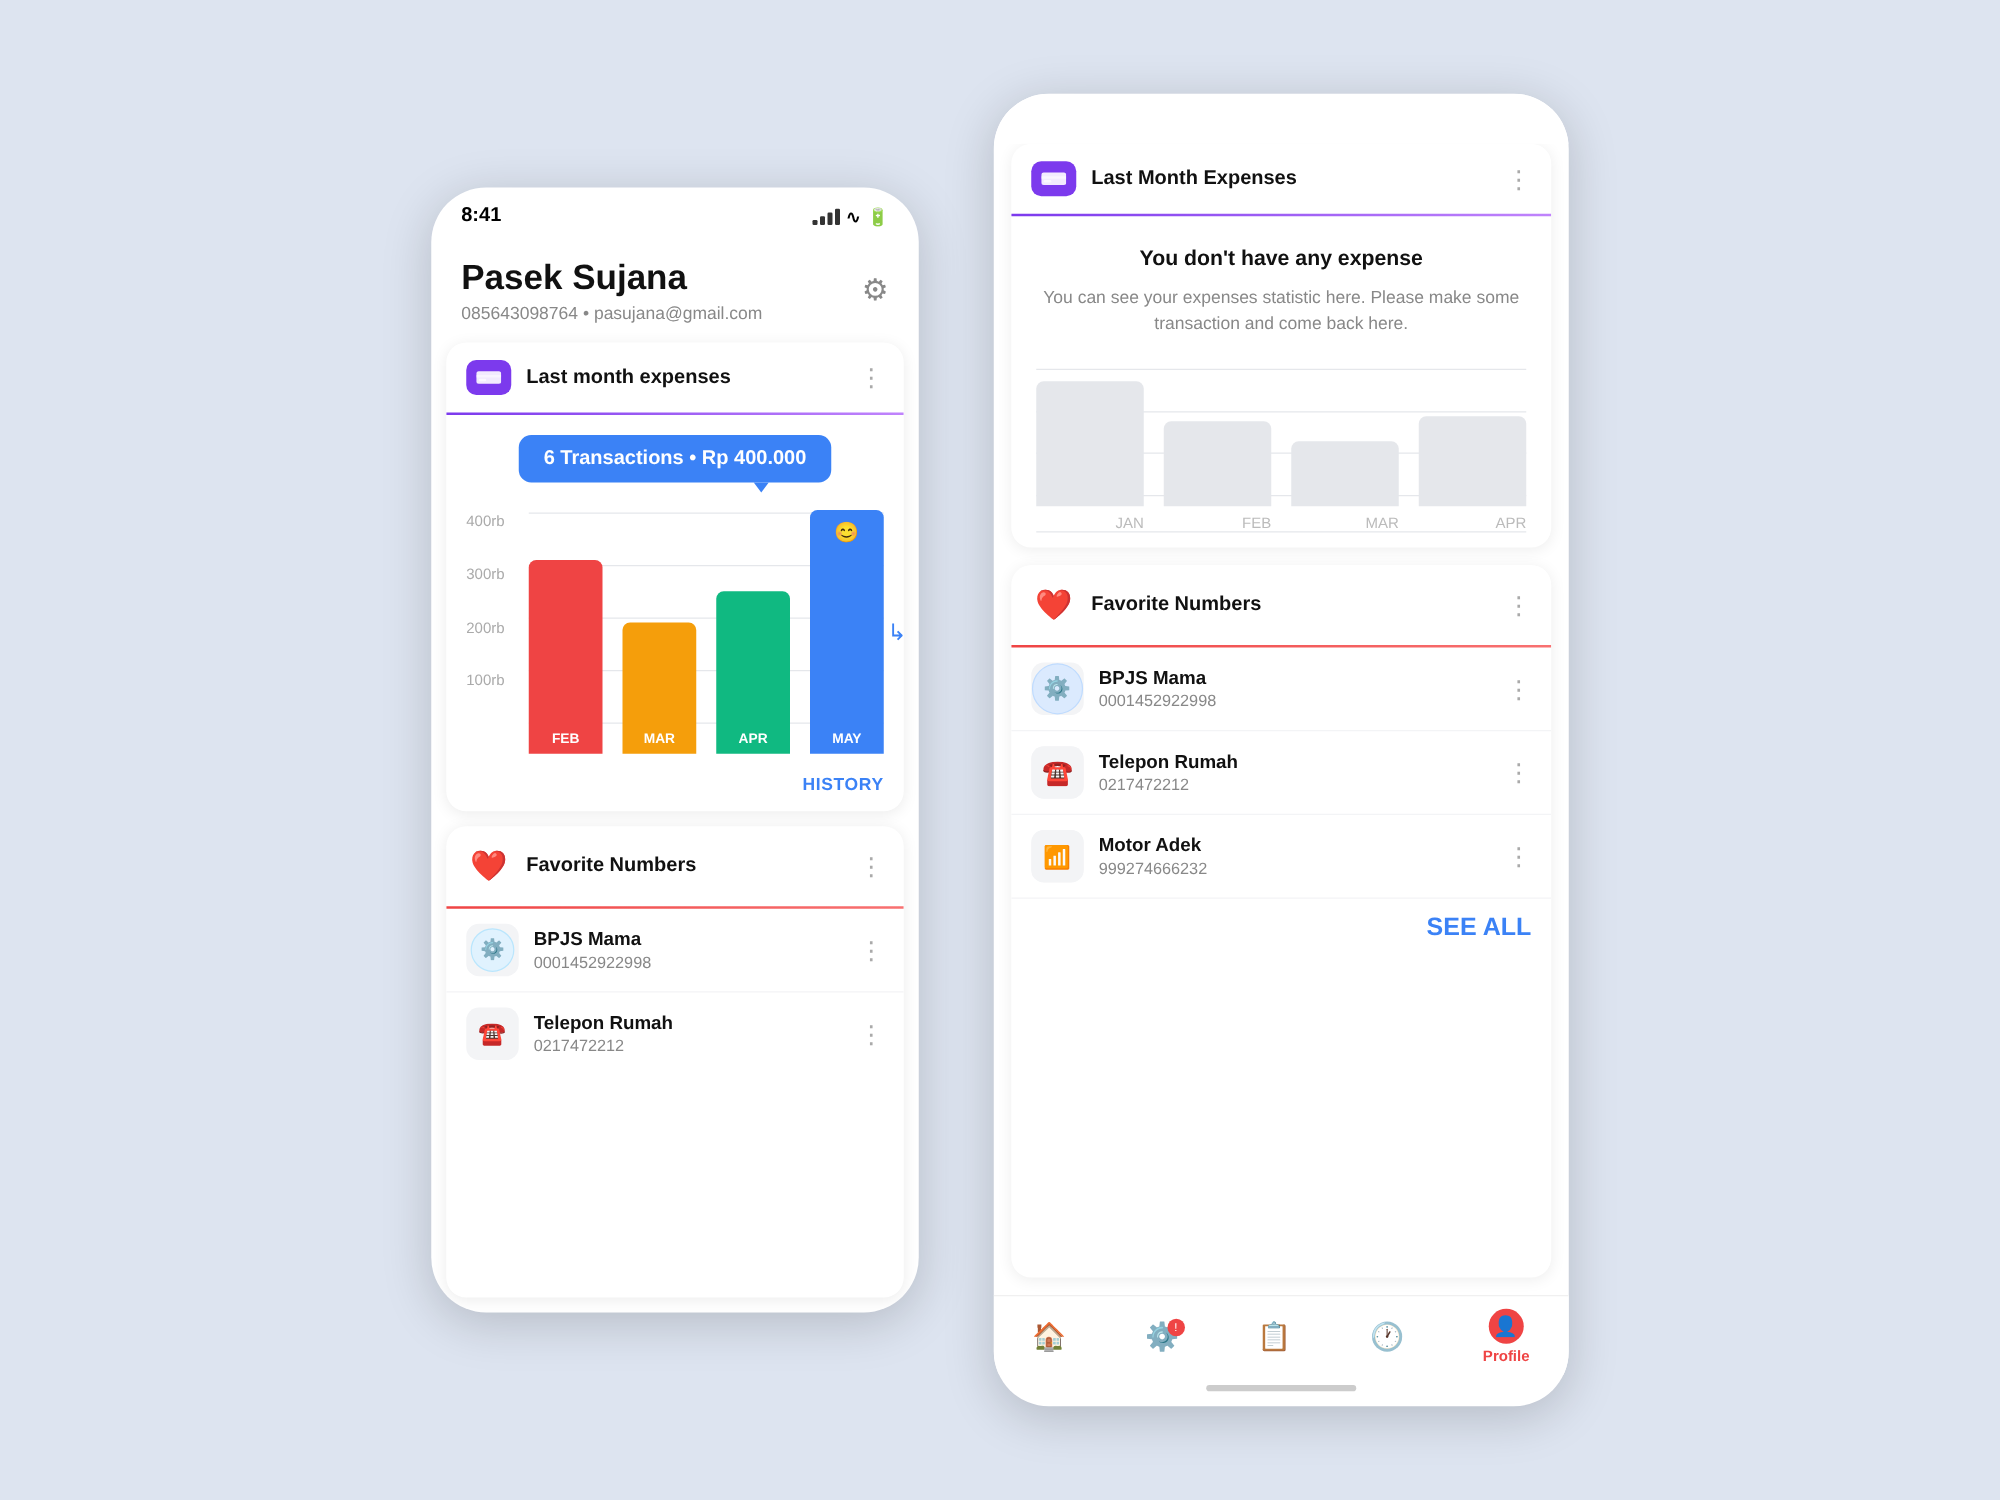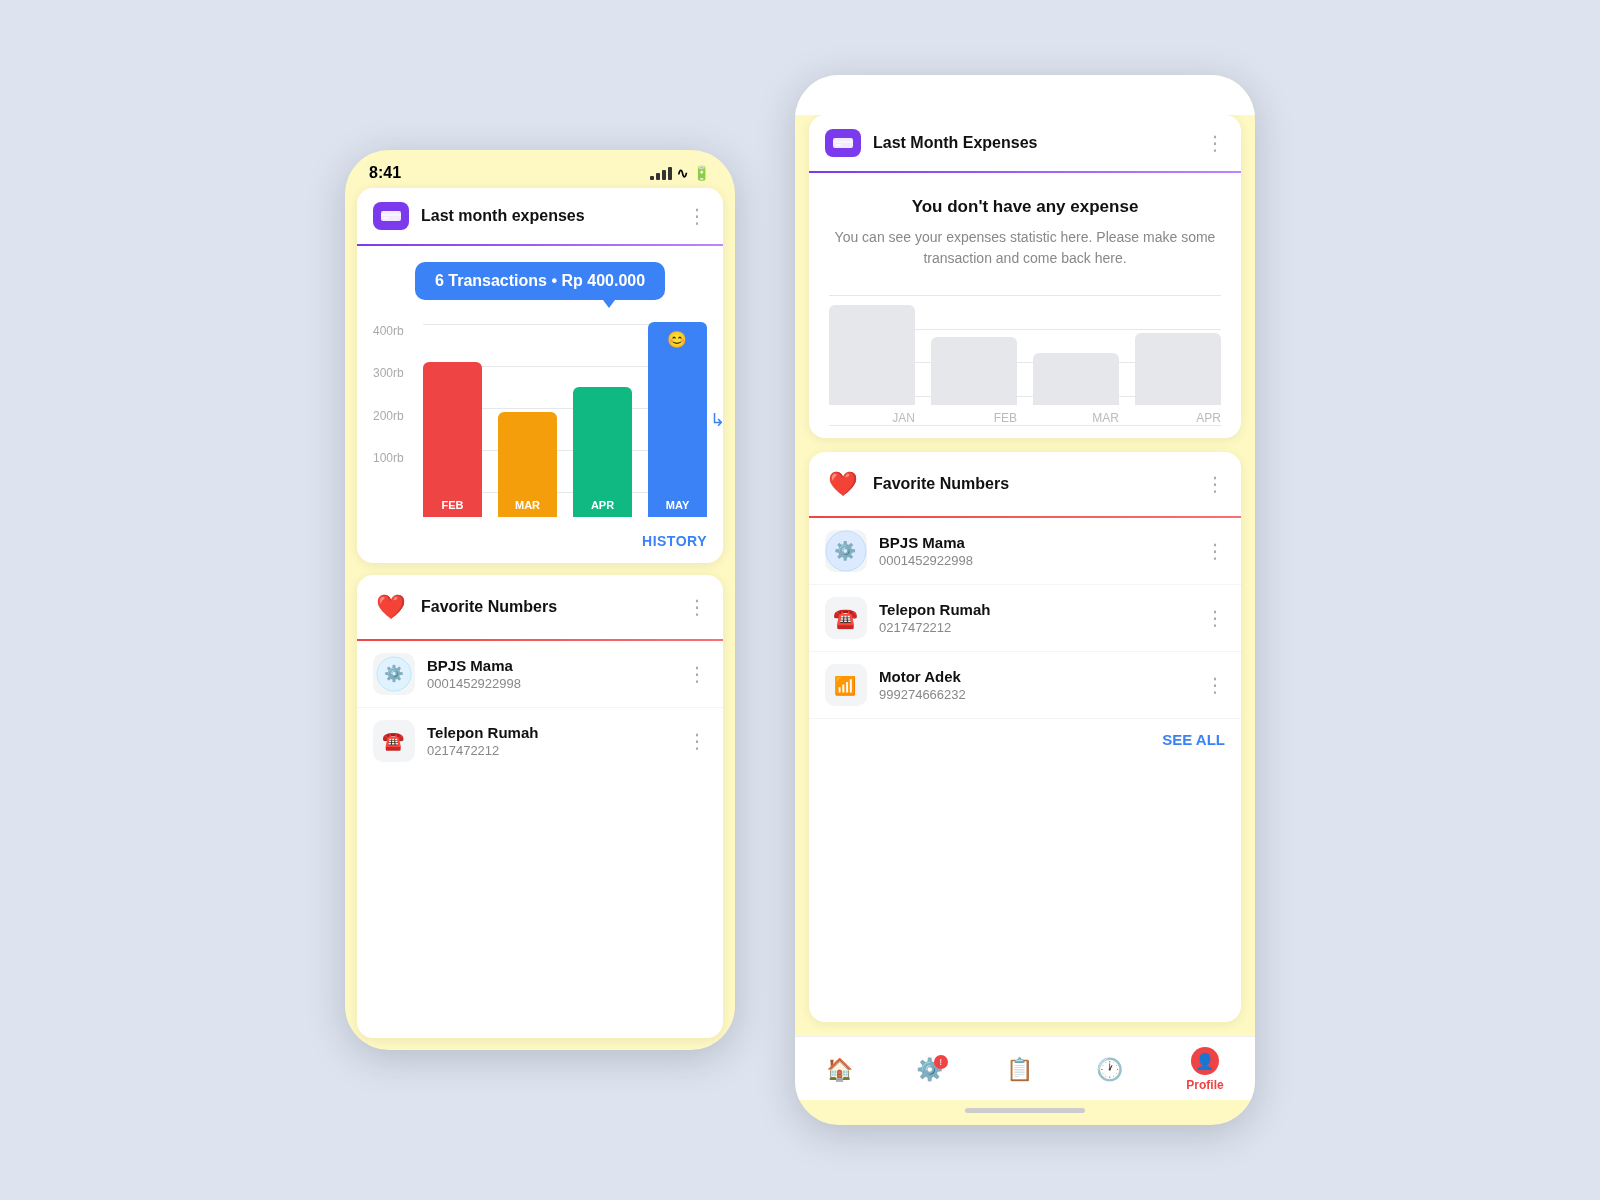--- a/index.html
+++ b/index.html
@@ -10,21 +10,21 @@
       font-family: -apple-system, BlinkMacSystemFont, 'Segoe UI', sans-serif;
       display: flex;
       align-items: center;
       justify-content: center;
       gap: 60px;
       overflow: hidden;
     }
 
     
     .phone {
-      background: #fef9c3;
+      background: #ffffff;
       border-radius: 44px;
       box-shadow: 0 8px 40px rgba(0,0,0,0.18);
       overflow: hidden;
       position: relative;
     }
 
     
     .phone-left {
       width: 390px;
       height: 900px;
@@ -330,20 +330,27 @@
         <div class="signal-bar" style="height:4px"></div>
         <div class="signal-bar" style="height:7px"></div>
         <div class="signal-bar" style="height:10px"></div>
         <div class="signal-bar" style="height:13px"></div>
       </div>
       <span style="font-size:14px;">∿</span>
       <span style="font-size:14px;">🔋</span>
     </div>
   </div>
 
+  <div class="header-section">
+    <div class="user-info">
+      <div class="username">Pasek Sujana</div>
+      <div class="user-details">085643098764 • pasujana@gmail.com</div>
+    </div>
+    <div class="gear-btn">⚙</div>
+  </div>
 
   <div class="card">
     <div class="card-header">
       <div class="card-icon-purple">
         <svg width="20" height="14" viewBox="0 0 20 14" fill="none">
           <rect x="0" y="2" width="20" height="10" rx="2" fill="white" opacity="0.9"></rect>
           <rect x="0" y="5" width="20" height="2" fill="white" opacity="0.5"></rect>
           <rect x="2" y="8" width="6" height="2" rx="1" fill="white" opacity="0.7"></rect>
         </svg>
       </div>
@@ -540,21 +547,21 @@
             </svg>
         </div>
         <div class="fav-info">
           <div class="fav-name">Motor Adek</div>
           <div class="fav-number">999274666232</div>
         </div>
         <span class="more-btn">⋮</span>
       </div>
 
       <div style="text-align:right; padding: 12px 16px 16px;">
-        <span style="color:#3b82f6; font-size:15px; font-weight:700; cursor:pointer;margin-left:36px;">SEE ALL</span>
+        <span style="color:#3b82f6; font-size:20px; font-weight:700; cursor:pointer;margin-left:36px;">SEE ALL</span>
       </div>
     </div>
 
   </div>
 
   <div class="bottom-nav">
     <div class="nav-item">
       <span class="nav-icon">🏠</span>
     </div>
     <div class="nav-item">

